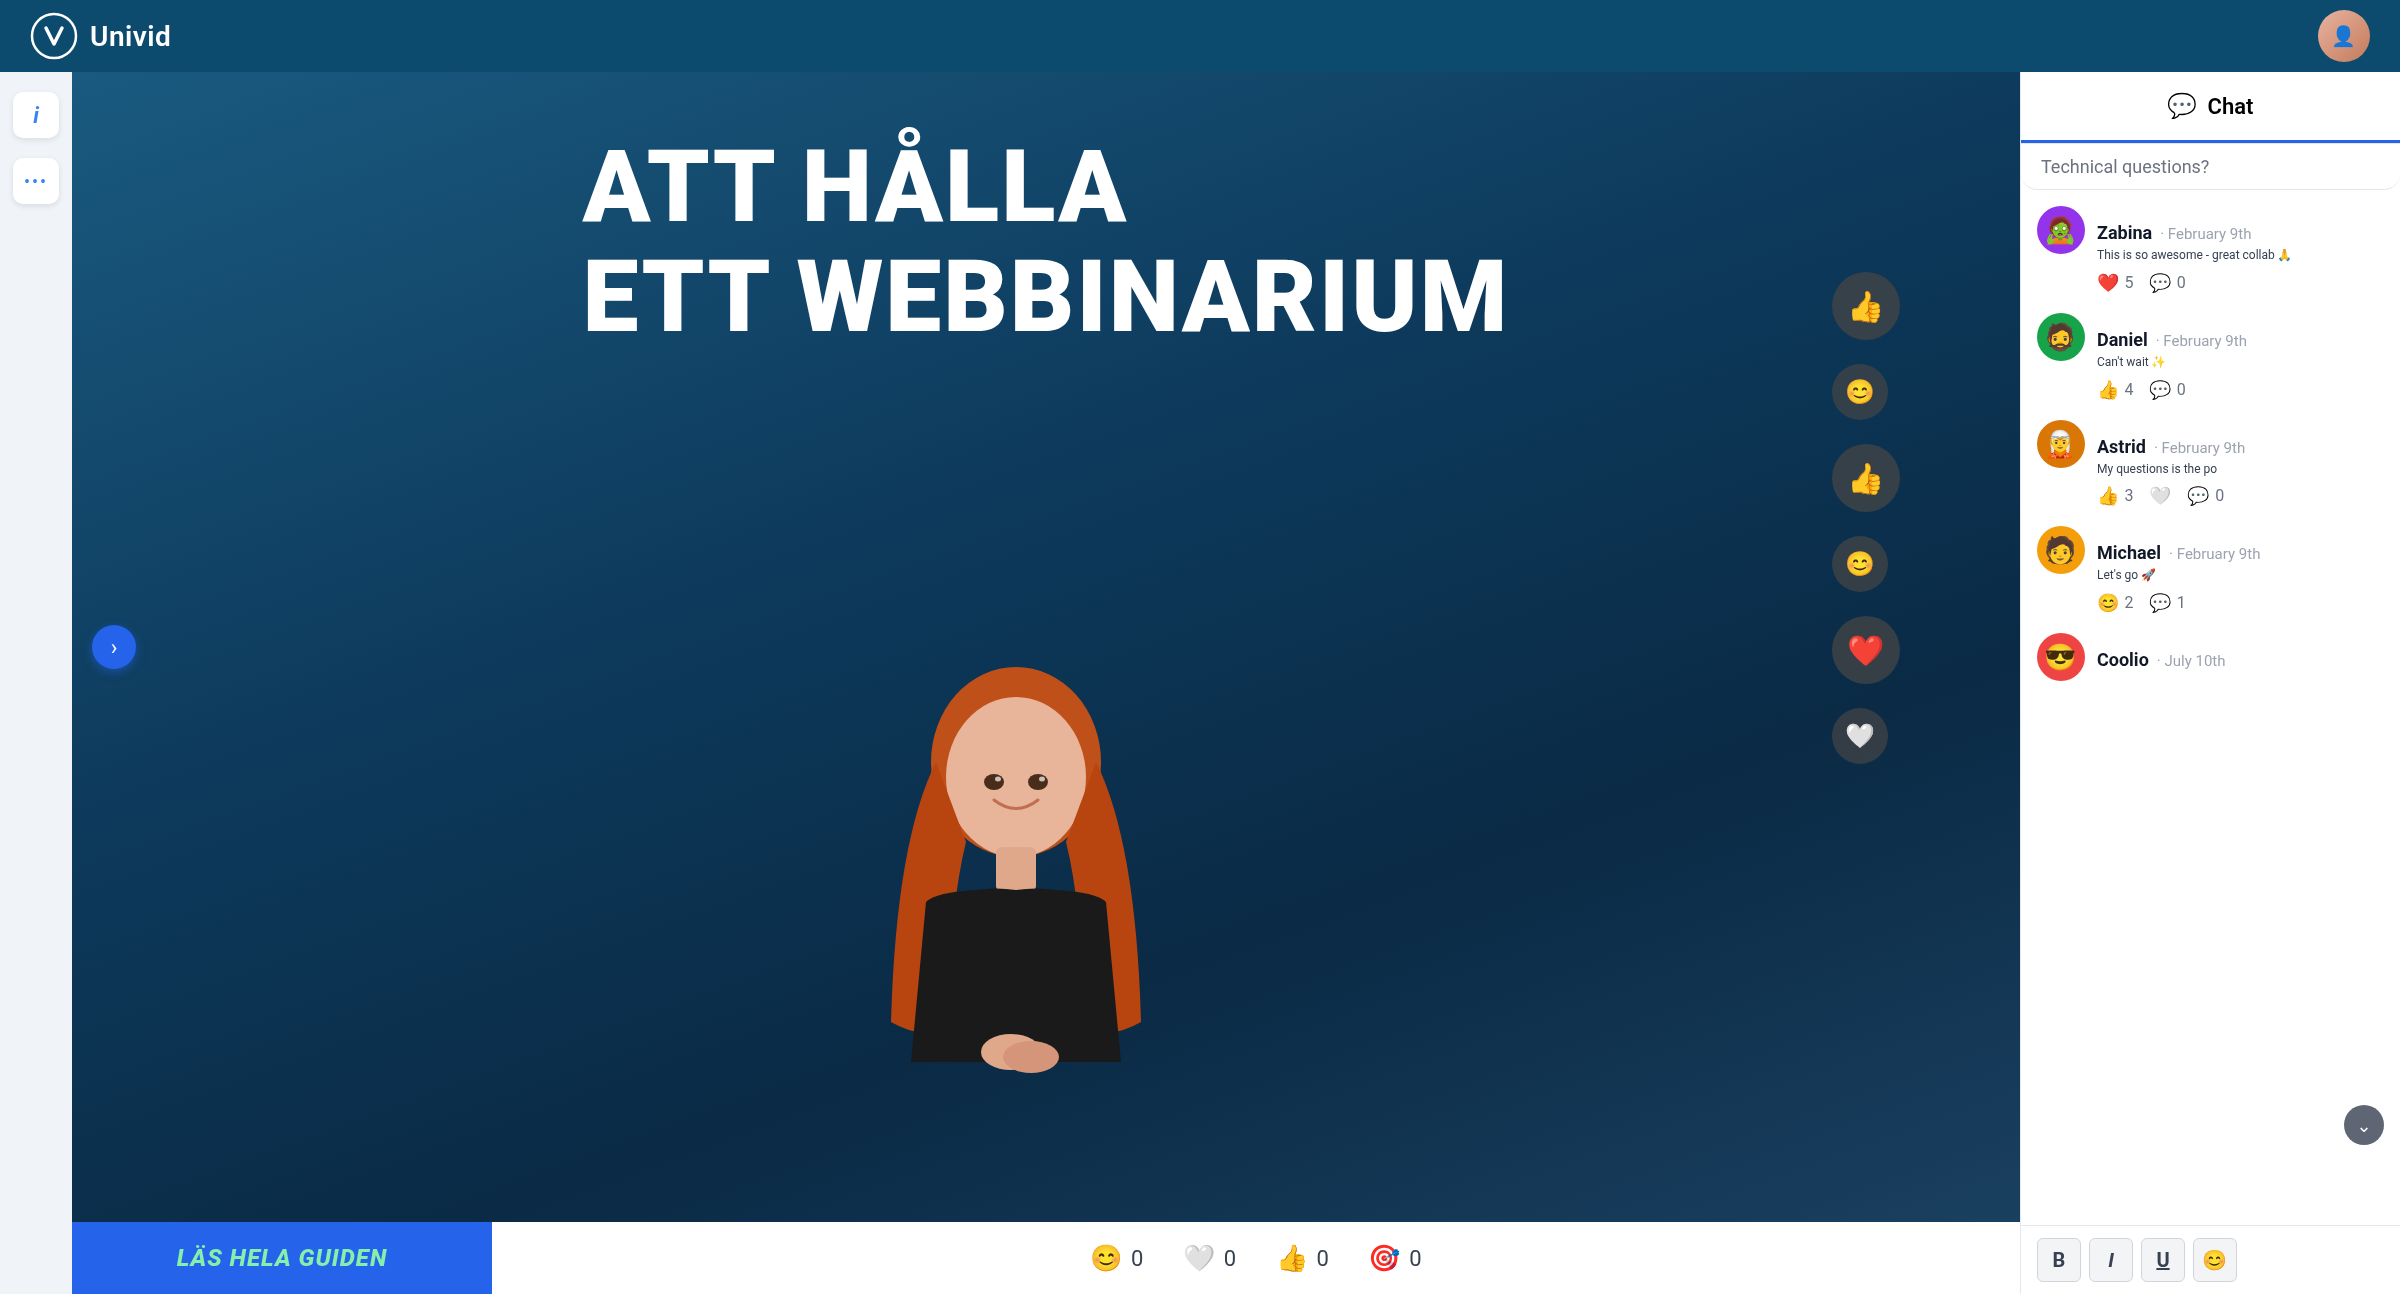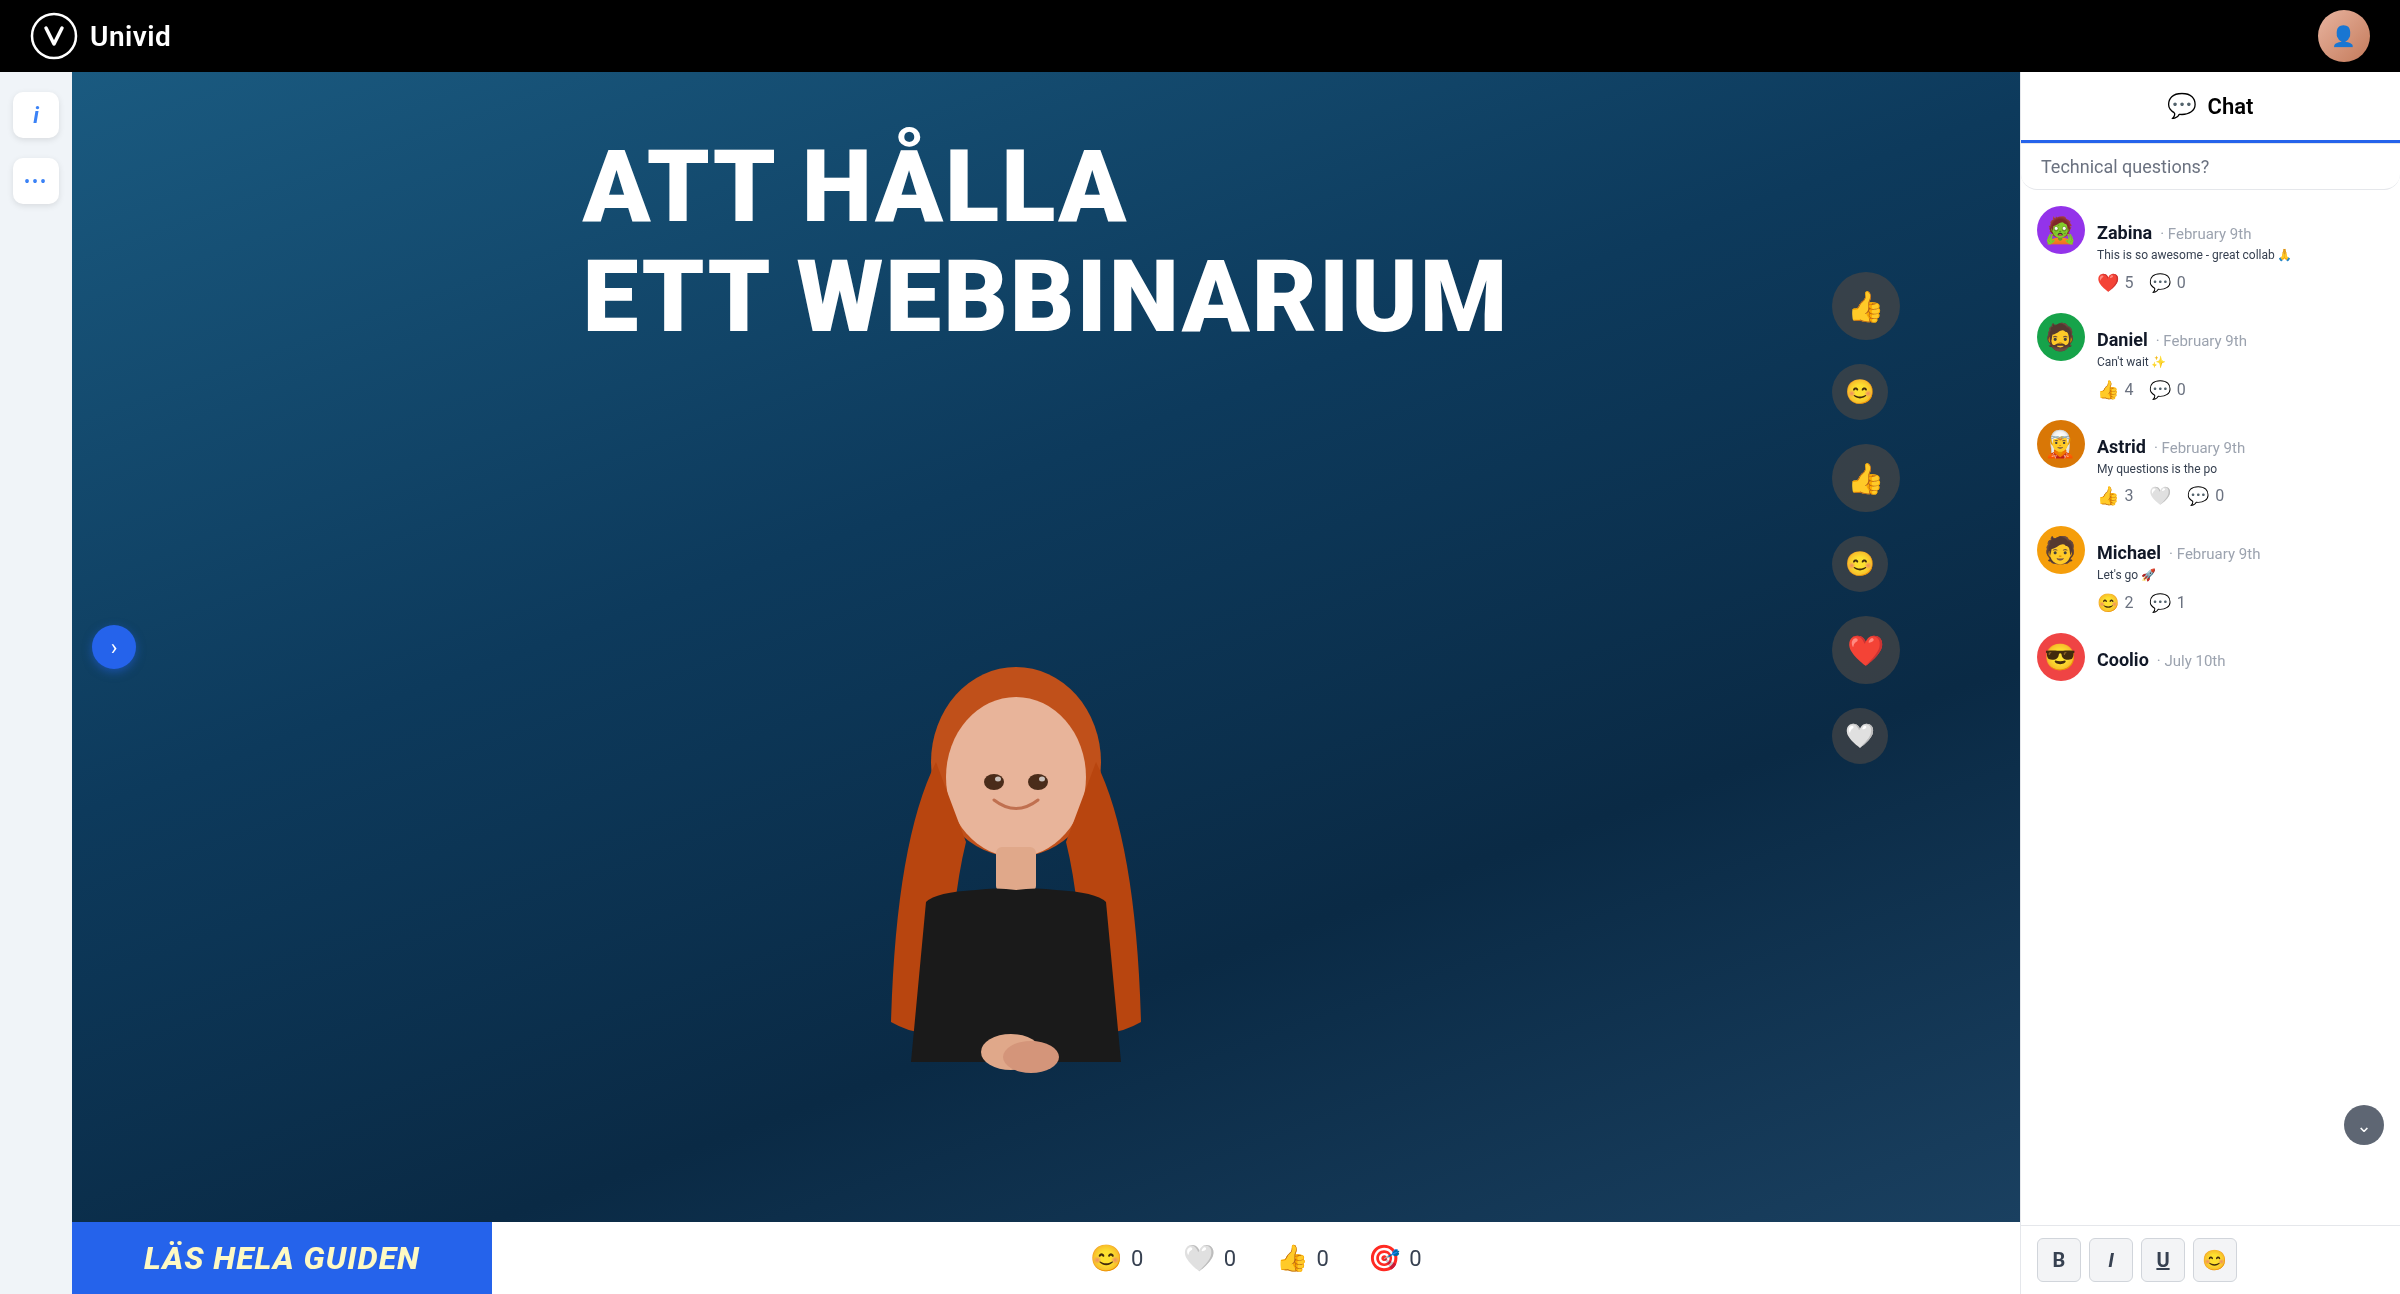--- a/index.html
+++ b/index.html
@@ -8,21 +8,21 @@
       background: #1a2a3a;
       width: 2400px;
       height: 1294px;
       overflow: hidden;
       display: flex;
       flex-direction: column;
     }
 
     
     .header {
-      background: #000000;
+      background: #0c4a6e;
       height: 72px;
       display: flex;
       align-items: center;
       padding: 0 30px;
       justify-content: space-between;
       flex-shrink: 0;
     }
     .logo-area {
       display: flex;
       align-items: center;
@@ -137,22 +137,22 @@
     
     .video-bottom-bar {
       height: 72px;
       display: flex;
       align-items: center;
       background: transparent;
       flex-shrink: 0;
     }
     .cta-button {
       background: #2563eb;
-      color: #fef9c3;
-      font-size: 32px;
+      color: #86efac;
+      font-size: 24px;
       font-weight: 800;
       font-style: italic;
       padding: 0 60px;
       height: 72px;
       display: flex;
       align-items: center;
       justify-content: center;
       cursor: pointer;
       text-transform: uppercase;
       letter-spacing: 1px;

